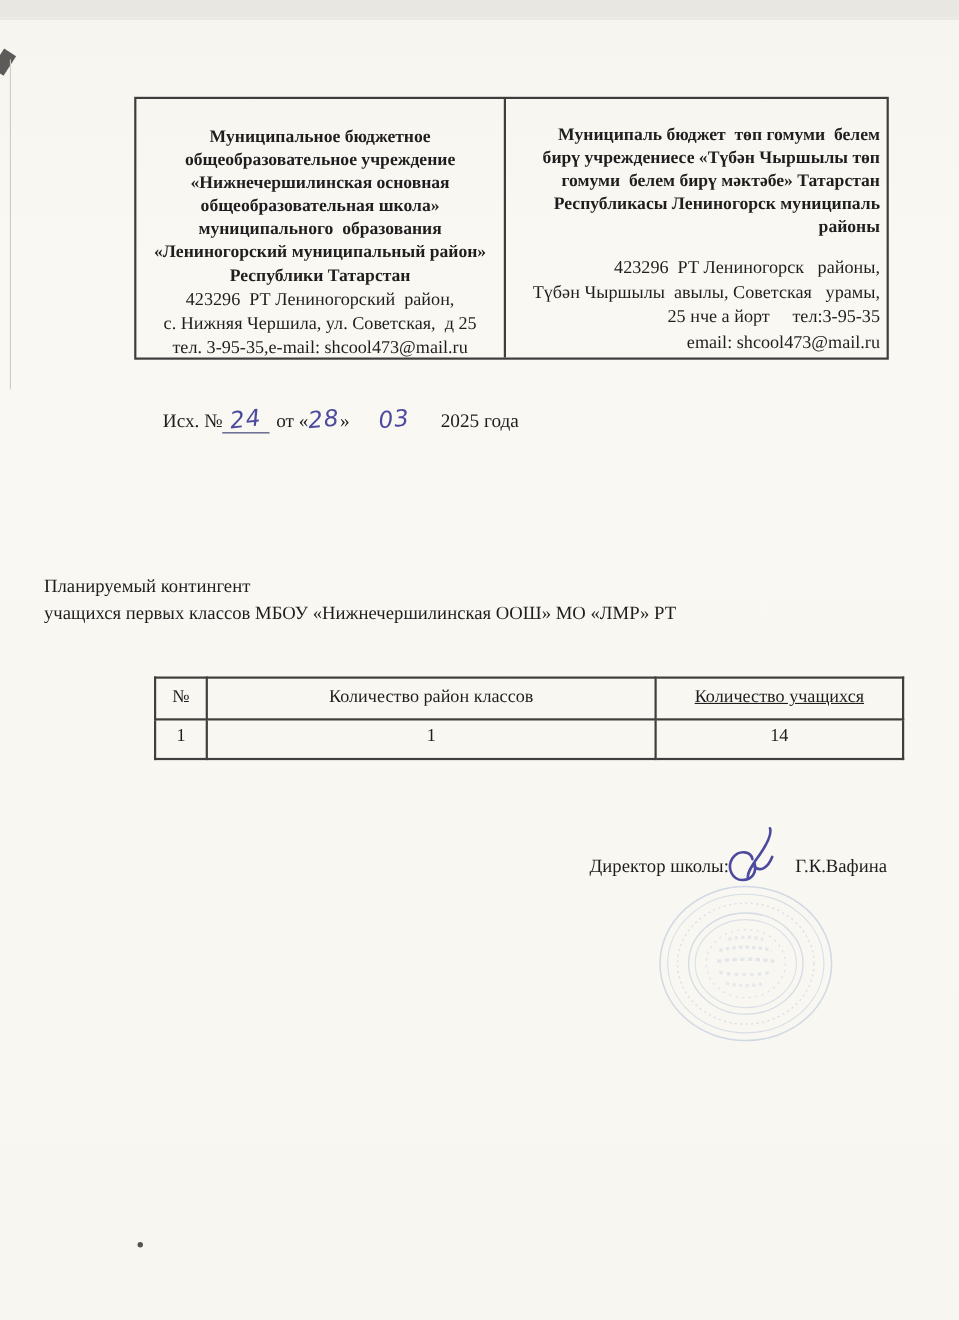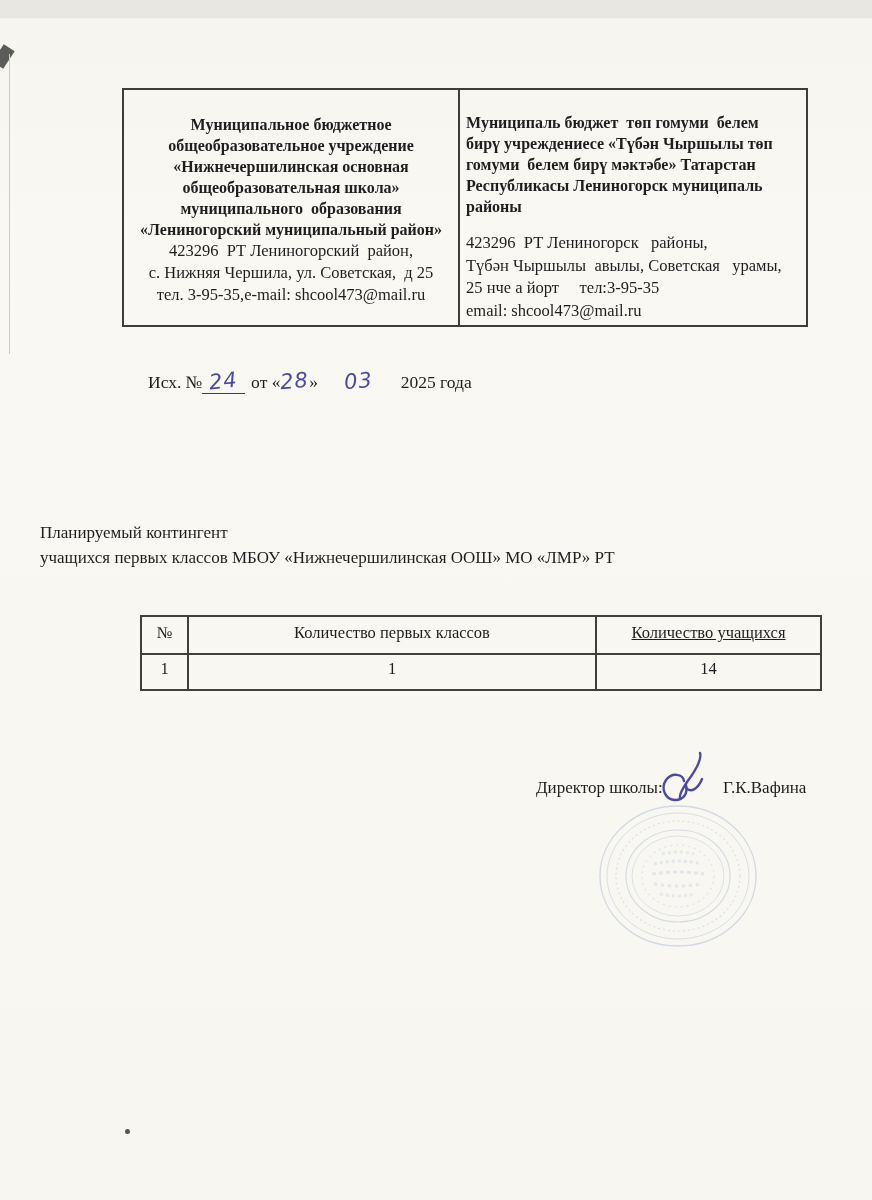--- a/index.html
+++ b/index.html
@@ -19,21 +19,21 @@
   .speck-1{position:absolute;left:151px;top:540px;width:3px;height:3px;background:#8a8a85;border-radius:50%;}
   .speck-2{position:absolute;left:125px;top:1113px;width:5px;height:5px;background:#55544f;border-radius:50%;}
   .top-strip{position:absolute;left:0;top:0;width:100%;height:2px;background:#e8e6e0;}
 
   
   .letterhead{
     position:absolute;left:122px;top:72px;width:686px;height:239px;
     border:2px solid #3d3d3b;display:flex;box-sizing:border-box;
   }
   .lh-left{width:336px;border-right:2px solid #3d3d3b;box-sizing:border-box;padding-top:24px;text-align:center;}
-  .lh-right{flex:1;box-sizing:border-box;padding:22px 6px 0 6px;text-align:left;border-radius:24px;}
+  .lh-right{flex:1;box-sizing:border-box;padding:22px 6px 0 6px;text-align:right;border-radius:24px;}
   .lh-line{white-space:pre-wrap;font-size:16px;line-height:21px;}
   .lh-line.b{font-weight:bold;}
   .lh-left .plain{font-size:16.5px;line-height:22px;font-family:Liberation Serif, serif;}
   .lh-right .plain{font-size:16.5px;line-height:22.5px;}
   .lh-gap{height:15px;}
 
   
   .ref-line{position:absolute;left:148px;top:353px;font-size:17.5px;white-space:nowrap;}
   .hw{
     font-family:"DejaVu Sans", sans-serif;
@@ -77,20 +77,21 @@
   <div class="speck-2"></div>
 
   <div class="letterhead">
     <div class="lh-left">
       <div class="lh-line b">Муниципальное бюджетное</div>
       <div class="lh-line b">общеобразовательное учреждение</div>
       <div class="lh-line b">«Нижнечершилинская основная</div>
       <div class="lh-line b">общеобразовательная школа»</div>
       <div class="lh-line b">муниципального  образования</div>
       <div class="lh-line b">«Лениногорский муниципальный район»</div>
+      <div class="lh-line b">Республики Татарстан</div>
       <div class="lh-line plain">423296  РТ Лениногорский  район,</div>
       <div class="lh-line plain">с. Нижняя Чершила, ул. Советская,  д 25</div>
       <div class="lh-line plain">тел. 3-95-35,e-mail: shcool473@mail.ru</div>
     </div>
     <div class="lh-right">
       <div class="lh-line b">Муниципаль бюджет  төп гомуми  белем</div>
       <div class="lh-line b">бирү учреждениесе «Түбән Чыршылы төп</div>
       <div class="lh-line b">гомуми  белем бирү мәктәбе» Татарстан</div>
       <div class="lh-line b">Республикасы Лениногорск муниципаль</div>
       <div class="lh-line b">районы</div>
@@ -108,21 +109,21 @@
 
   <div class="title-block">
     <div>Планируемый контингент</div>
     <div>учащихся первых классов МБОУ «Нижнечершилинская ООШ» МО «ЛМР» РТ</div>
   </div>
 
   <table class="doc">
     <tbody>
       <tr class="hrow">
         <td class="col-no">№</td>
-        <td class="col-classes">Количество первых классов</td>
+        <td class="col-classes">Количество район классов</td>
         <td class="col-pupils">Количество учащихся</td>
       </tr>
       <tr class="drow">
         <td>1</td>
         <td>1</td>
         <td>14</td>
       </tr>
     </tbody>
   </table>
 

